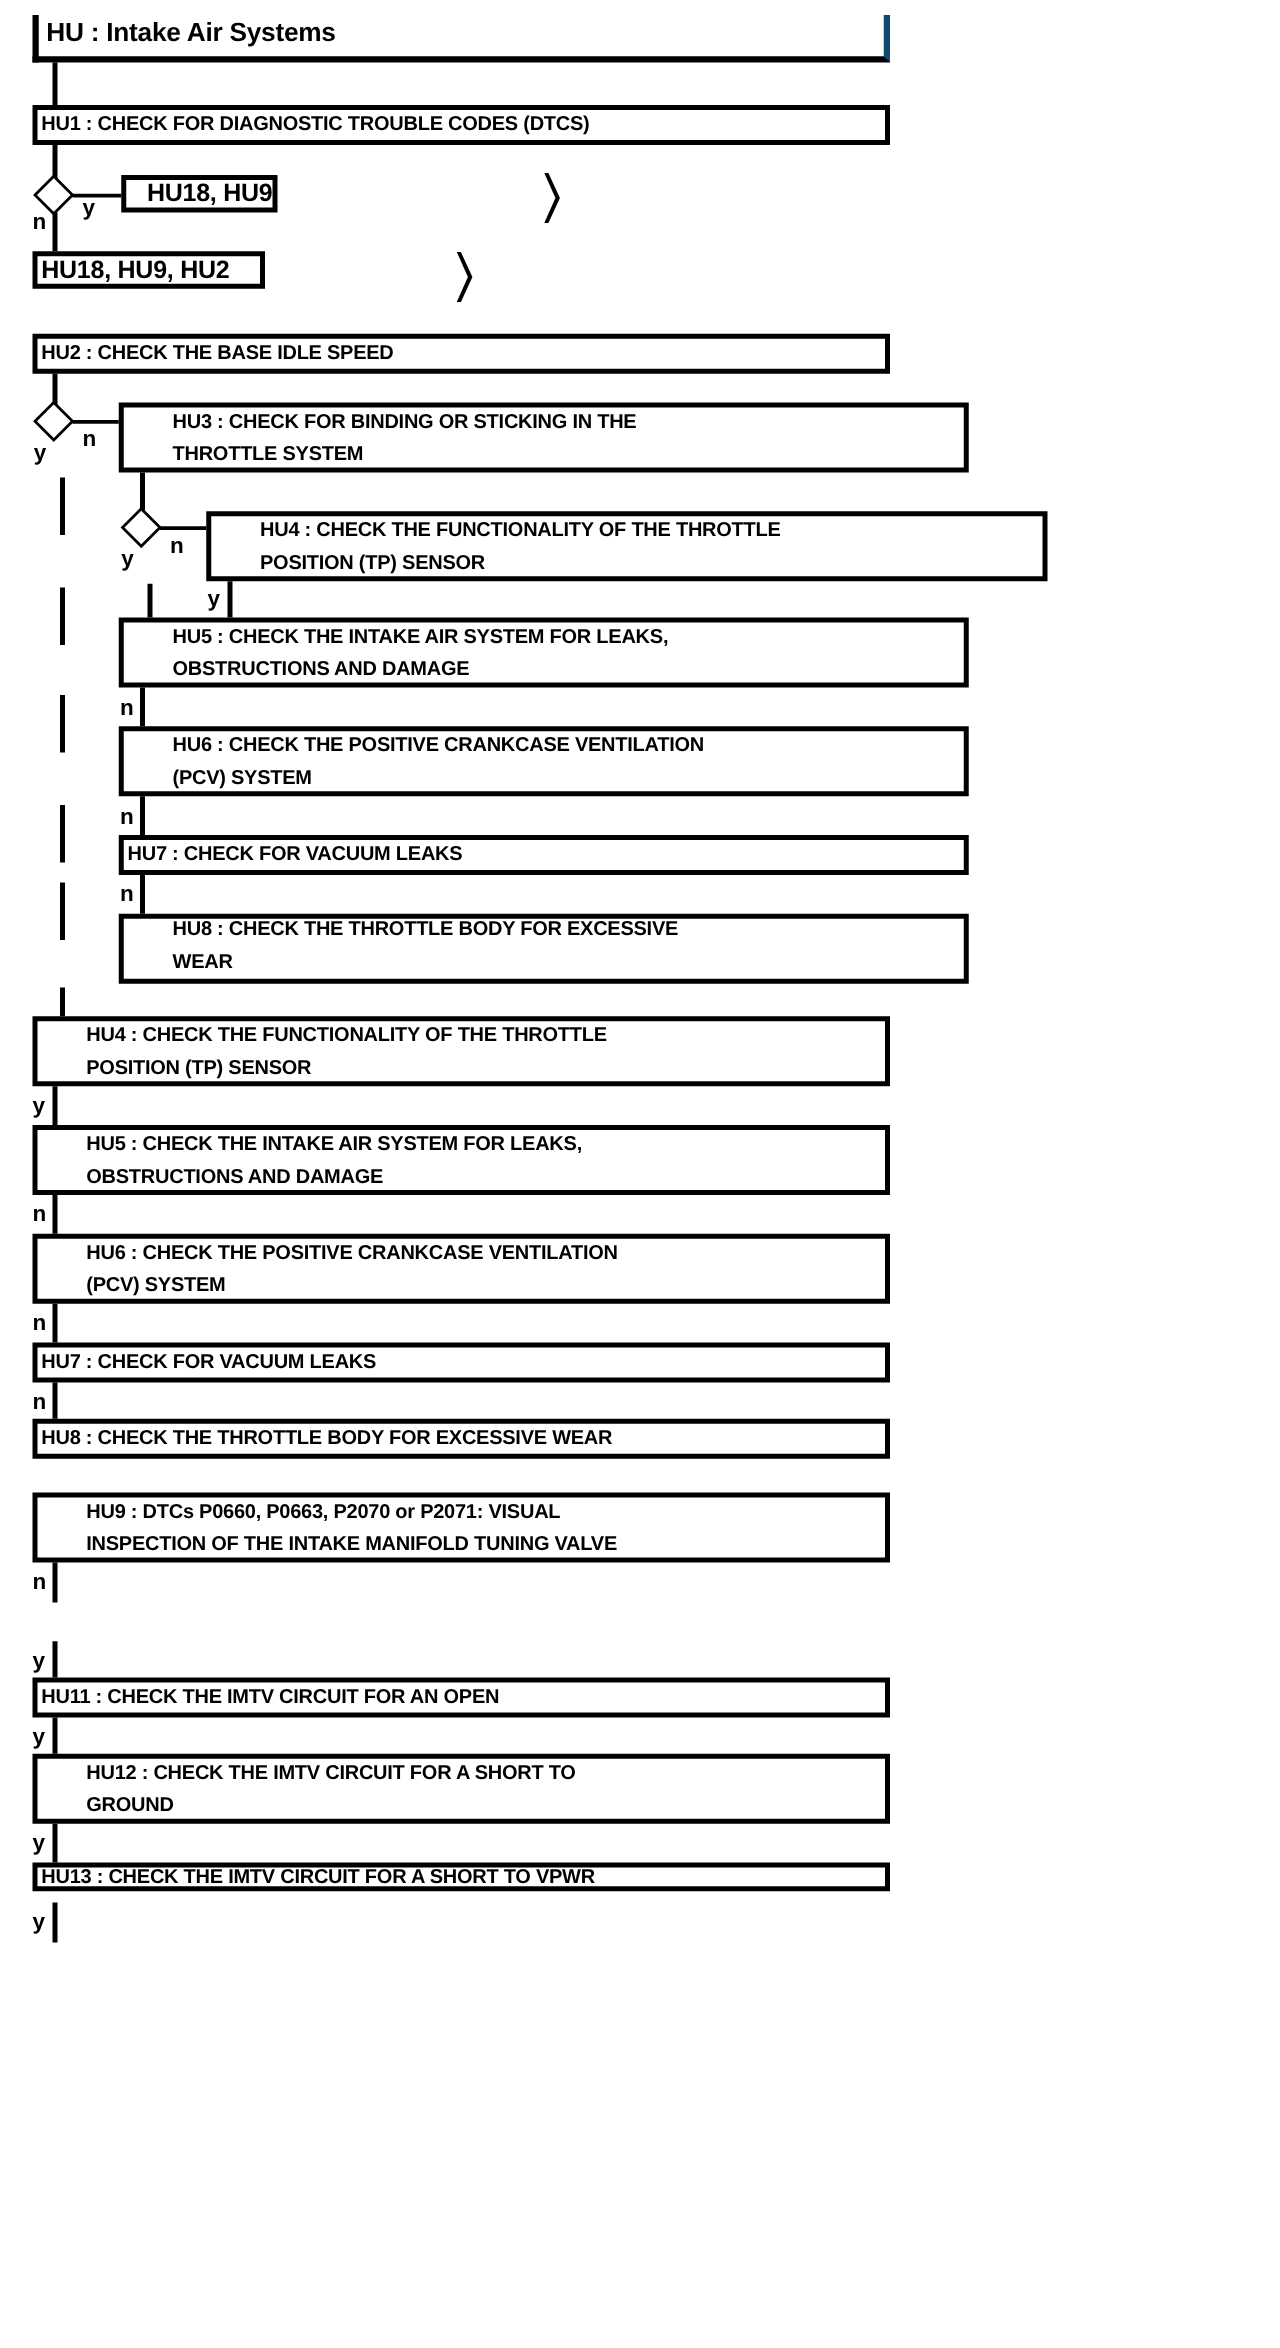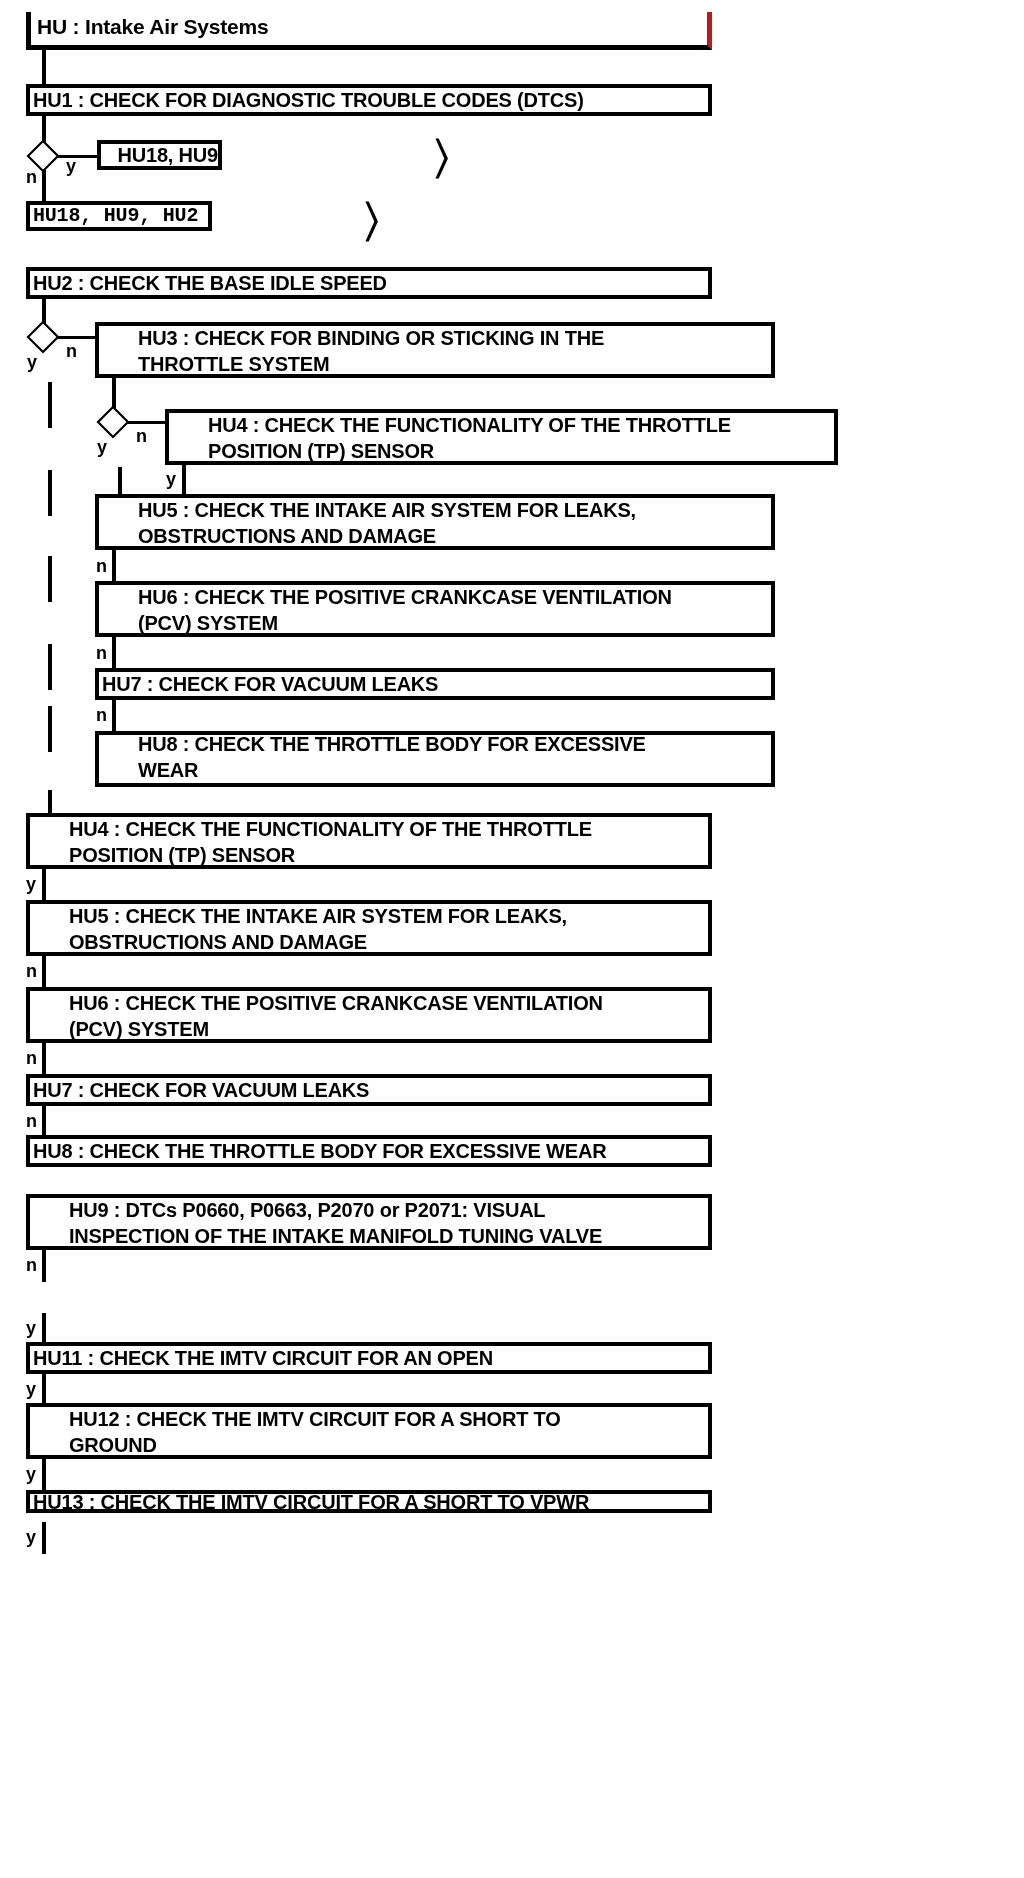--- a/index.html
+++ b/index.html
@@ -24,21 +24,21 @@
     position: absolute;
     box-sizing: border-box;
     border: 4px solid #000000;
     background: #ffffff;
     display: flex;
     align-items: center;
   }
   .box .box-text {
     display: block;
     font-weight: bold;
-    font-size: 20px;
+    font-size: 16px;
     line-height: 26px;
     color: #000000;
     padding: 0 2px 0 3px;
     white-space: pre-line;
     letter-spacing: -0.2px;
   }
   .box.two-line .box-text {
     padding-top: 1px;
     padding-left: 39px;
   }
@@ -60,21 +60,21 @@
     padding-left: 3px;
     white-space: nowrap;
     letter-spacing: -0.2px;
   }
 
   
   .title-bracket {
     position: absolute;
     box-sizing: border-box;
     border-left: 5px solid #000000;
-    border-right: 5px solid #b91c1c;
+    border-right: 5px solid #0c4a6e;
     border-bottom: 5px solid #000000;
     border-top: none;
     background: #ffffff;
   }
   .title-bracket .title-text {
     position: absolute;
     left: 6px;
     top: 2px;
     font-weight: bold;
     font-size: 21px;
@@ -148,21 +148,21 @@
   <div class="hline" style="left:58px; top:155px; width:42px;"></div>
   <div class="blabel" style="left:26px; top:168px;">n</div>
   <div class="blabel" style="left:66px; top:157px;">y</div>
 
   <div class="tag" style="left:97px; top:140px; width:125px; height:30px;justify-content:flex-end;">
     <span class="tag-text">HU18, HU9</span>
   </div>
 
   <div class="vline" style="left:42px; top:170px; height:32px;"></div>
 
-  <div class="tag" style="left:26px; top:201px; width:186px; height:30px;font-family:Liberation Mono, monospace;">
+  <div class="tag" style="left:26px; top:201px; width:186px; height:30px;">
     <span class="tag-text">HU18, HU9, HU2</span>
   </div>
 
   <div class="chevron" style="left:434px; top:133px;">〉</div>
   <div class="chevron" style="left:364px; top:196px;">〉</div>
 
   <div class="box" style="left:26px; top:267px; width:686px; height:32px;">
     <span class="box-text">HU2 : CHECK THE BASE IDLE SPEED</span>
   </div>
 

